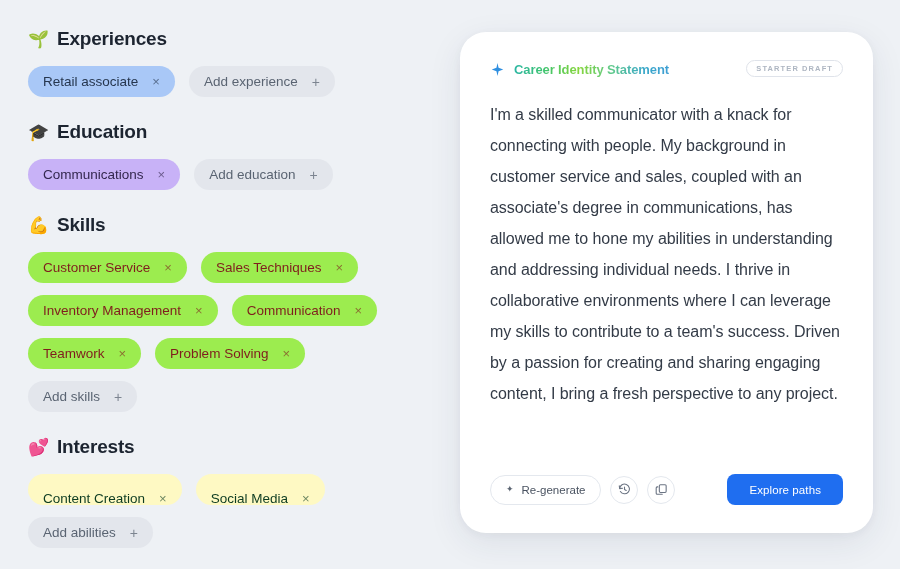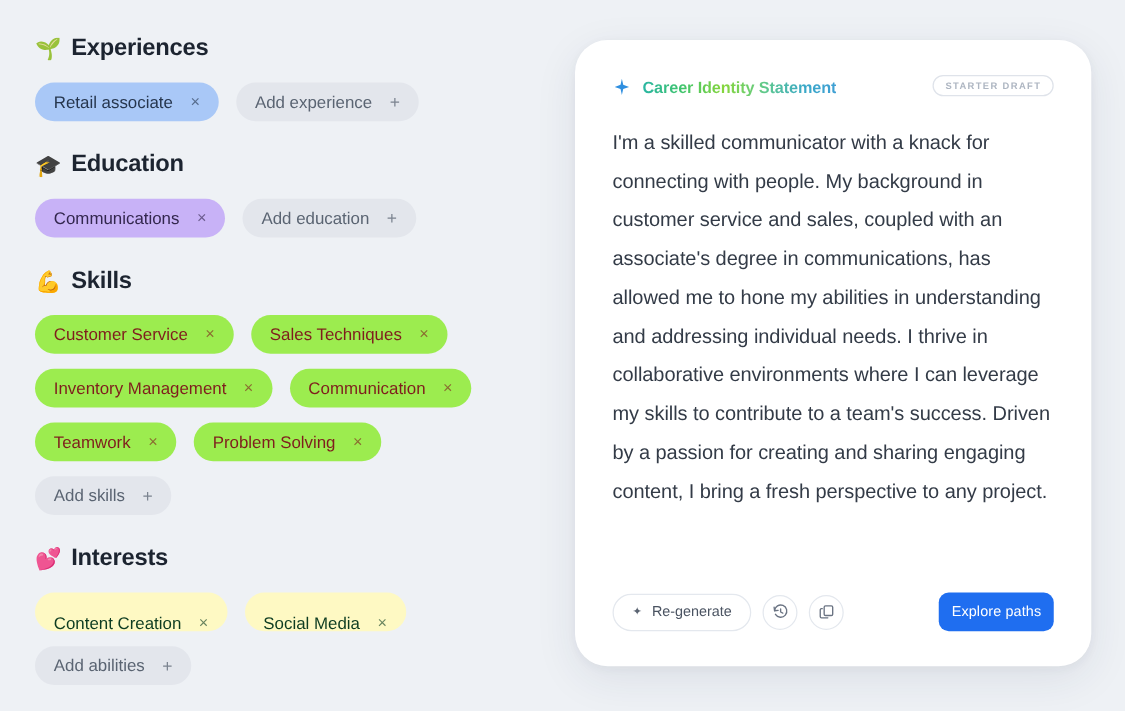--- a/index.html
+++ b/index.html
@@ -203,21 +203,21 @@
     display: inline-flex;
     align-items: center;
     justify-content: center;
     cursor: pointer;
     padding: 0;
   }
 
   .btn-primary {
     margin-left: auto;
     height: 31px;
-    padding: 0 10px;
+    padding: 0 22px;
     border: none;
     border-radius: 8px;
     background: #1f6ef0;
     color: #fff;
     font-size: 11.5px;
     font-weight: 500;
     cursor: pointer;
     font-family: inherit;
     letter-spacing: 0.1px;
     white-space: nowrap;

